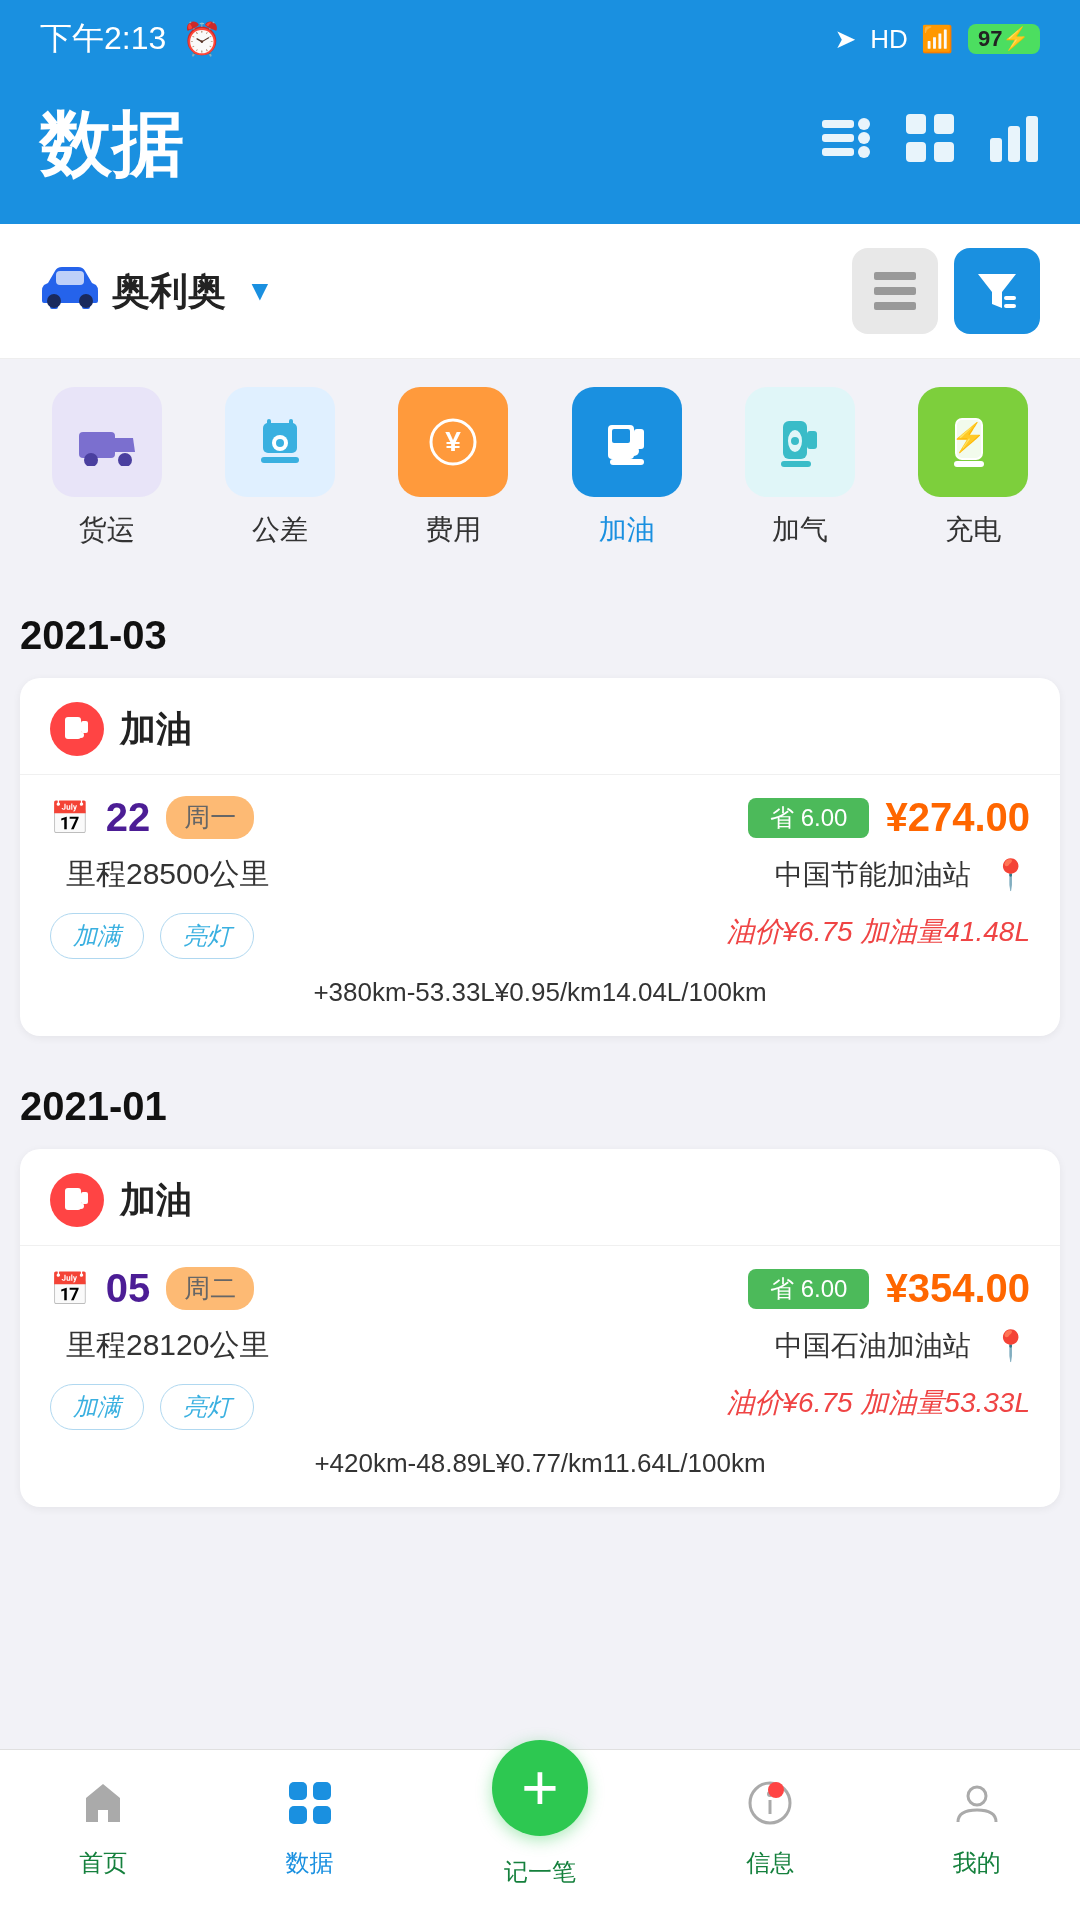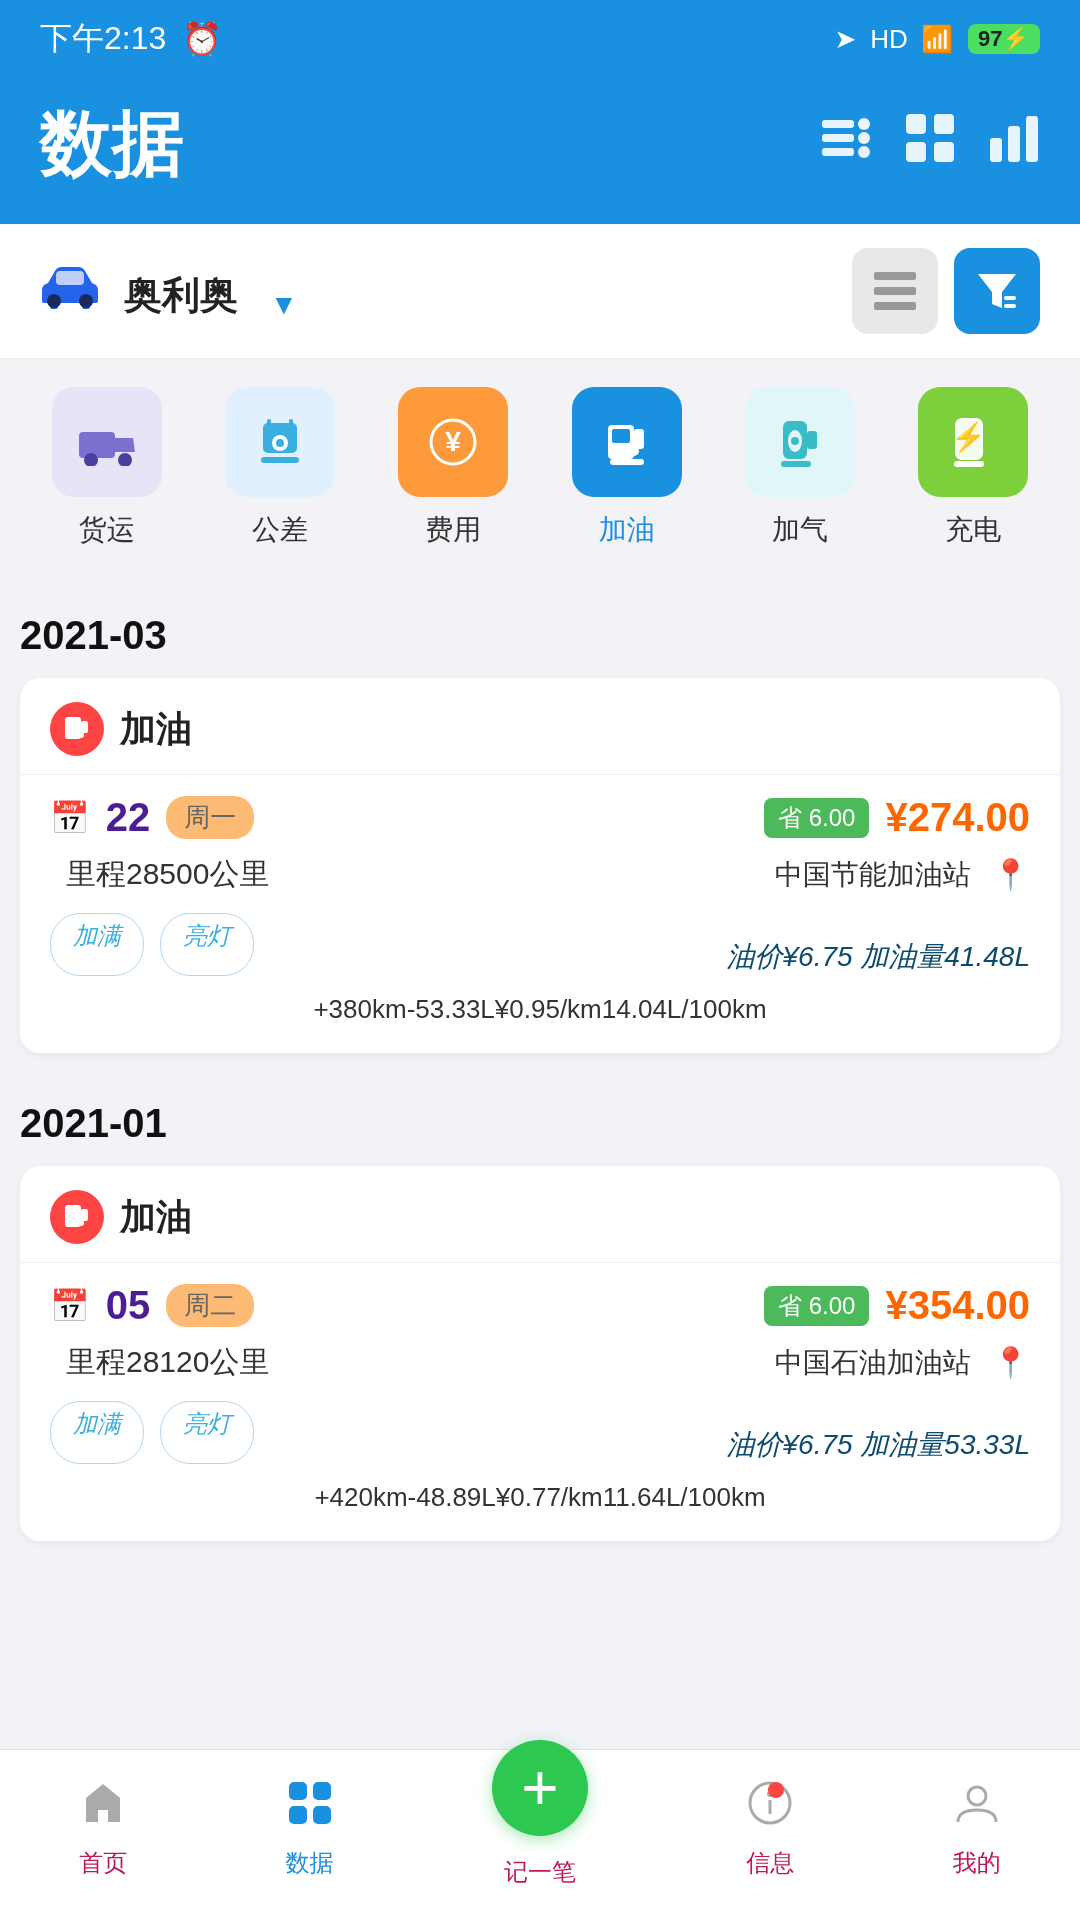--- a/index.html
+++ b/index.html
@@ -47,21 +47,21 @@
 
     
     .vehicle-bar {
       background: white;
       padding: 24px 40px;
       display: flex;
       justify-content: space-between;
       align-items: center;
       border-bottom: 1px solid #eee;
     }
-    .vehicle-left { display: flex; align-items: flex-end; gap: 24px; }
+    .vehicle-left { display: flex; align-items: center; gap: 12px; }
     .car-icon-wrap { color: #2563eb; font-size: 52px; }
     .vehicle-name { font-size: 38px; font-weight: 600; color: #222; }
     .dropdown-arrow { color: #1a90e0; font-size: 28px; margin-left: 8px; }
     .vehicle-right { display: flex; gap: 16px; }
     .icon-btn {
       width: 86px; height: 86px;
       border-radius: 16px;
       display: flex; align-items: center; justify-content: center;
       font-size: 38px;
       cursor: pointer;
@@ -146,21 +146,21 @@
       border-radius: 20px;
       padding: 4px 18px;
       font-size: 26px;
       color: #666;
     }
     .price-info { display: flex; align-items: center; gap: 16px; }
     .save-badge {
       background: #4cba5a;
       color: white;
       border-radius: 8px;
-      padding: 4px 14px;
+      padding: 4px 22px;
       font-size: 24px;
     }
     .price-amount { color: #ff6600; font-size: 40px; font-weight: bold; }
 
     .record-row-2 {
       display: flex;
       justify-content: space-between;
       align-items: center;
       margin-bottom: 18px;
       margin-left: 16px;
@@ -175,21 +175,21 @@
       margin-bottom: 18px;
       font-style: italic;
     }
     .tag-pill {
       border: 1.5px solid #b0d8f0;
       border-radius: 30px;
       padding: 6px 22px;
       font-size: 24px;
       color: #3ab0e0;
     }
-    .fuel-detail { font-size: 28px; color: #0c4a6e; margin-left: auto; margin-top: 25px; }
+    .fuel-detail { font-size: 28px; color: #ef4444; margin-left: auto; }
 
     .record-row-4 {
       display: flex;
       justify-content: center;
     }
     .stat-item { font-size: 26px; color: #333; }
 
     
     .bottom-nav {
       position: fixed;
@@ -204,21 +204,21 @@
       padding: 20px 0 32px;
       z-index: 100;
     }
     .nav-item {
       display: flex; flex-direction: column; align-items: center; gap: 10px;
       cursor: pointer;
       position: relative;
     }
     .nav-icon { font-size: 46px; color: #aaa; }
     .nav-icon-active { color: #1a90e0; }
-    .nav-label { font-size: 24px; color: #be185d; }
+    .nav-label { font-size: 24px; color: #15803d; }
     .nav-label-active { color: #1a90e0; }
     .nav-add-btn {
       width: 96px; height: 96px;
       background: #2dc851;
       border-radius: 50%;
       display: flex; align-items: center; justify-content: center;
       color: white; font-size: 64px;
       box-shadow: 0 4px 16px rgba(45,200,81,0.4);
       margin-top: -30px;
     }

